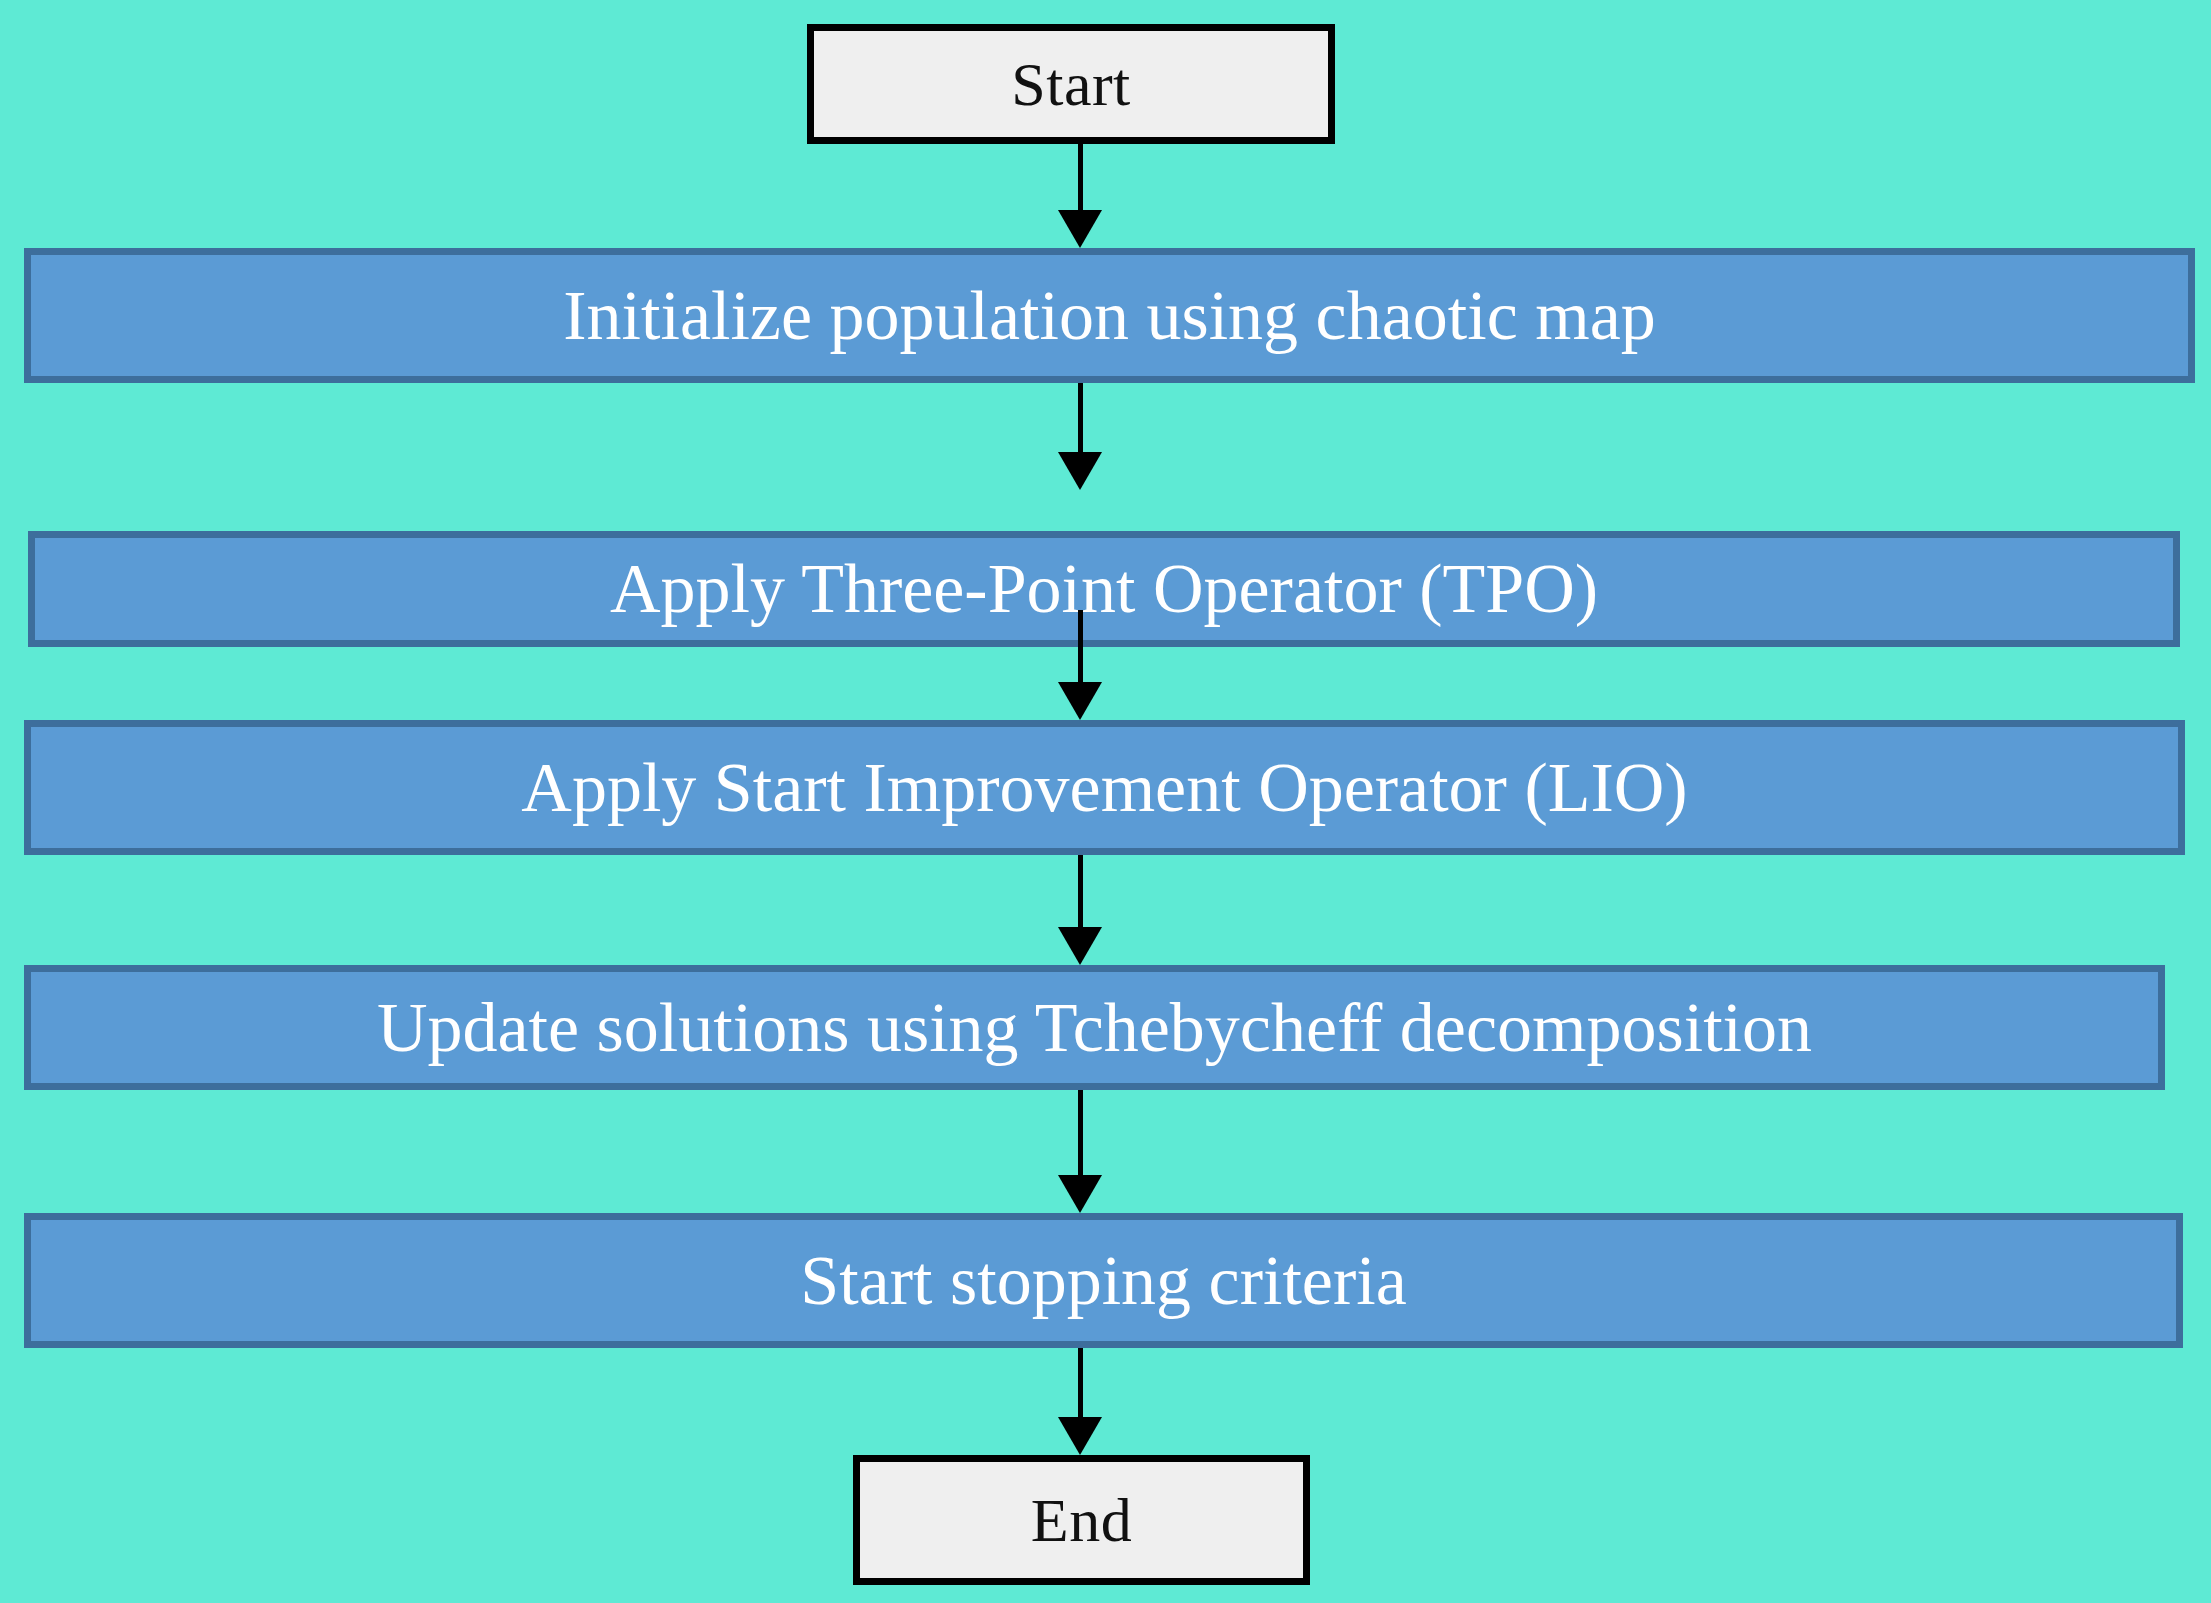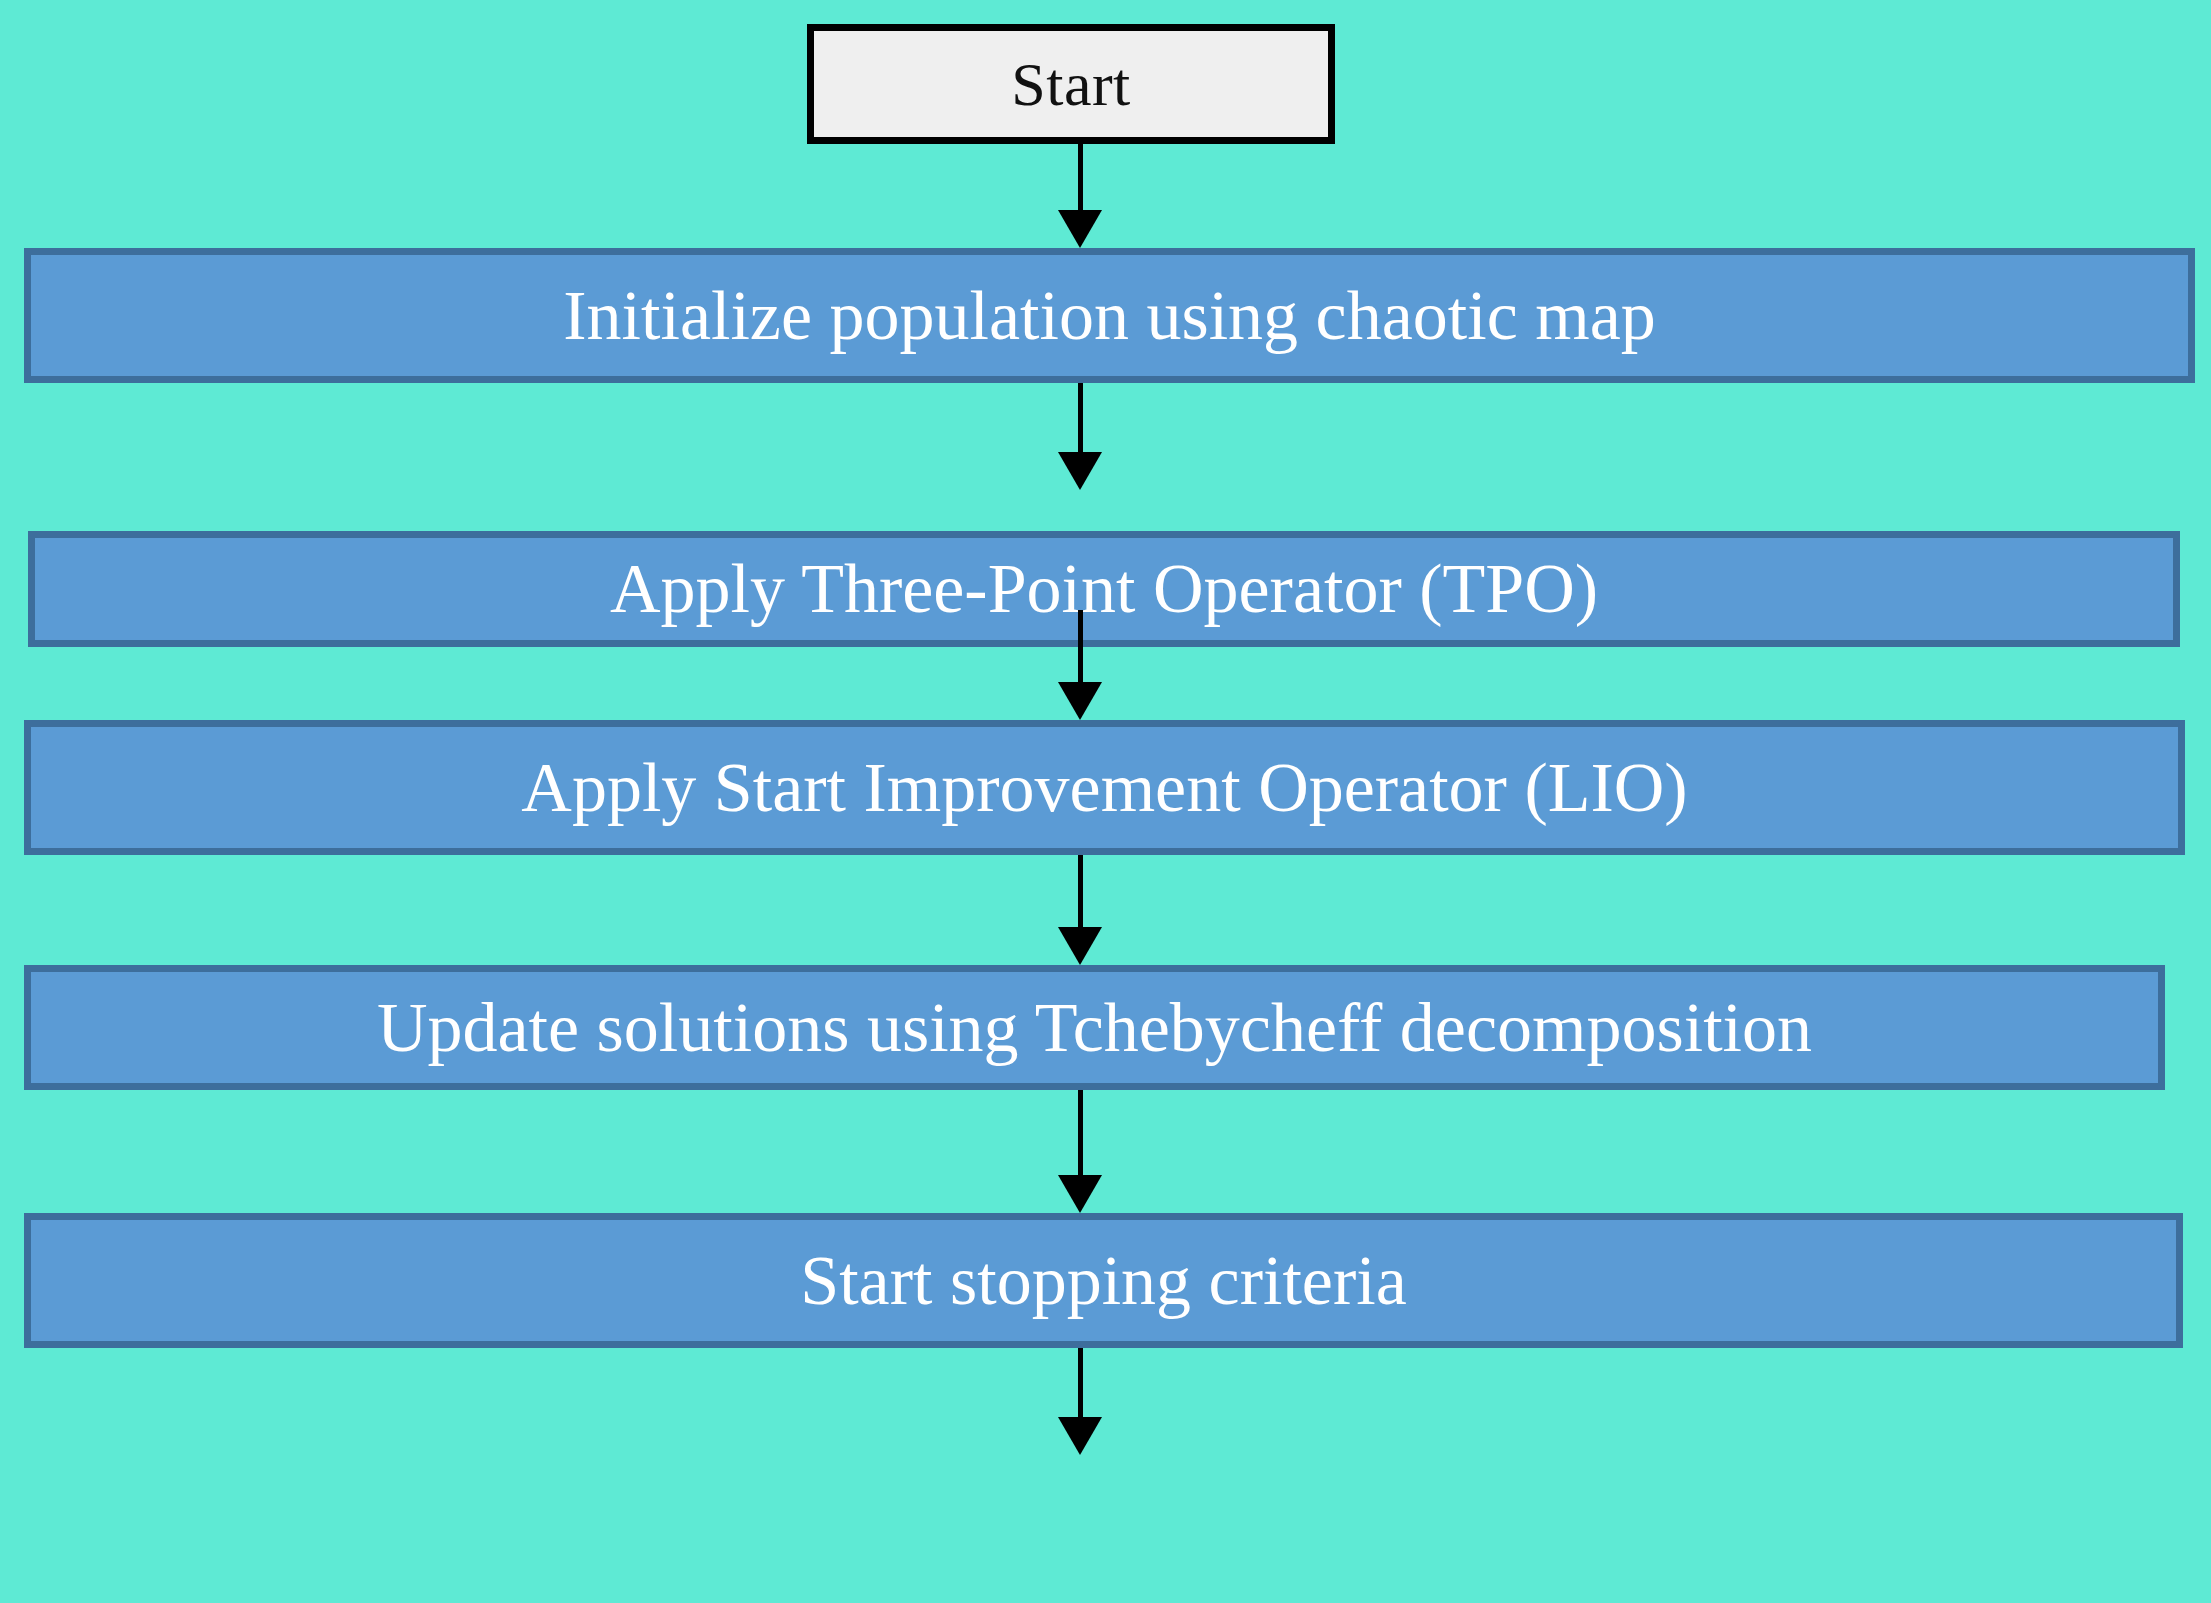--- a/index.html
+++ b/index.html
@@ -131,14 +131,17 @@
 
   <div class="node-process" style="left:24px; top:1213px; width:2159px; height:135px;">
     <span class="node-label">Start stopping criteria</span>
   </div>
 
   <div class="connector" style="left:1058px; top:1348px; height:107px;">
     <div class="stem" style="height:72px;"></div>
     <div class="head"></div>
   </div>
 
+  <div class="node-terminator" style="left:853px; top:1455px; width:457px; height:130px;">
+    <span class="node-label">End</span>
+  </div>
 
 </div>
 
 </body></html>

